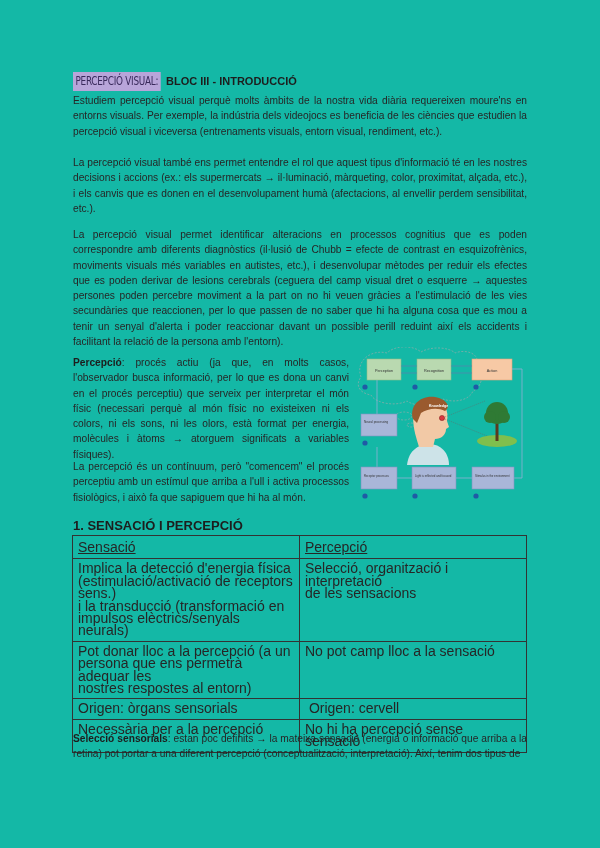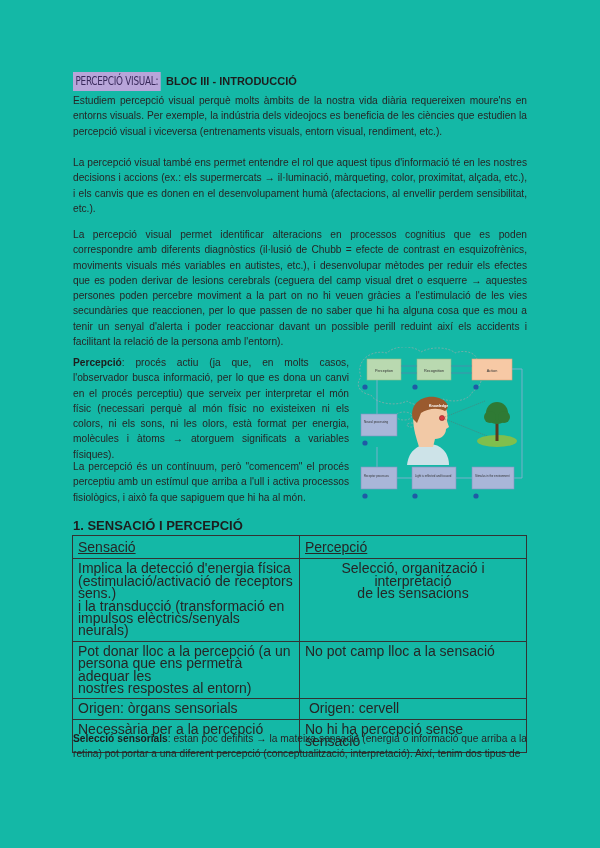--- a/index.html
+++ b/index.html
@@ -106,21 +106,21 @@
     <tbody>
         <tr>
       <td class="h">Sensació</td>
       <td class="h">Percepció</td>
     </tr>
     <tr style="height:63px;">
       <td style="white-space:pre-line;">Implica la detecció d'energia física
 (estimulació/activació de receptors sens.)
 i la transducció (transformació en
 impulsos elèctrics/senyals neurals)</td>
-      <td style="white-space:pre-line;text-align:center;">Selecció, organització i interpretació
+      <td style="white-space:pre-line;">Selecció, organització i interpretació
 de les sensacions</td>
     </tr>
     <tr style="height:47px;">
       <td style="white-space:pre-line;">Pot donar lloc a la percepció (a un
 persona que ens permetrà adequar les
 nostres respostes al entorn)</td>
       <td style="white-space:pre-line;">No pot camp lloc a la sensació</td>
     </tr>
     <tr>
       <td>Origen: òrgans sensorials</td>

